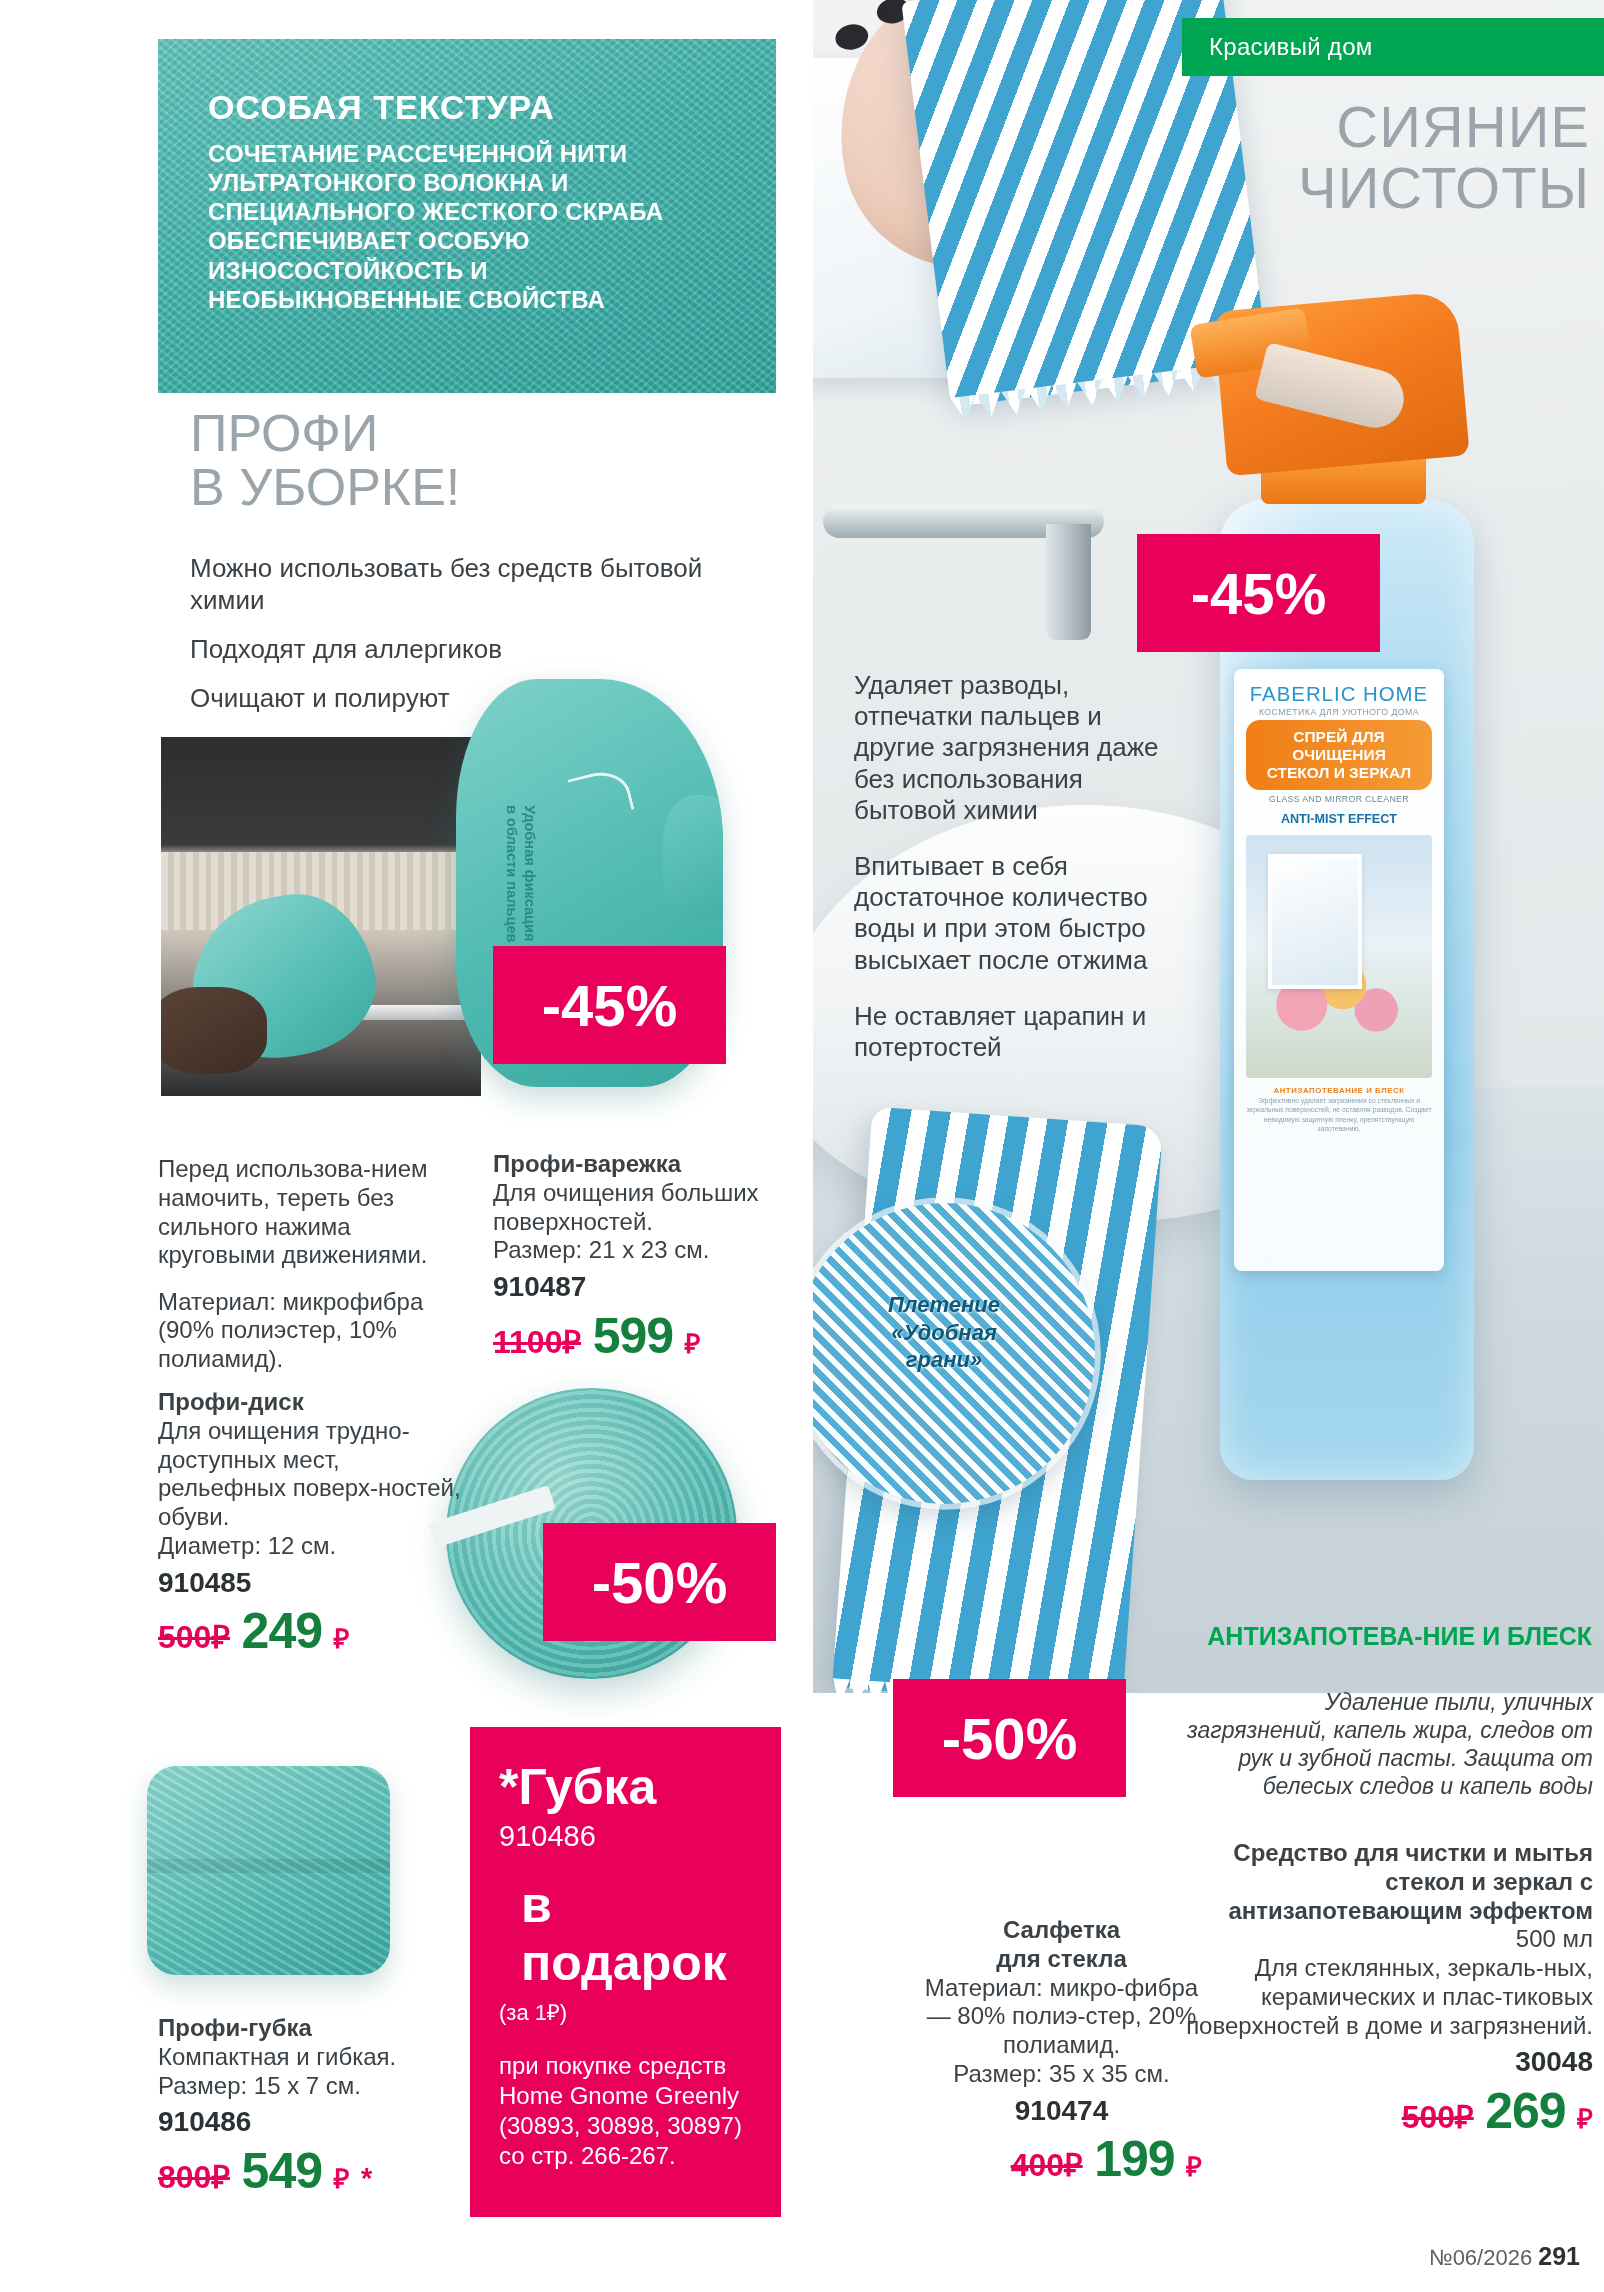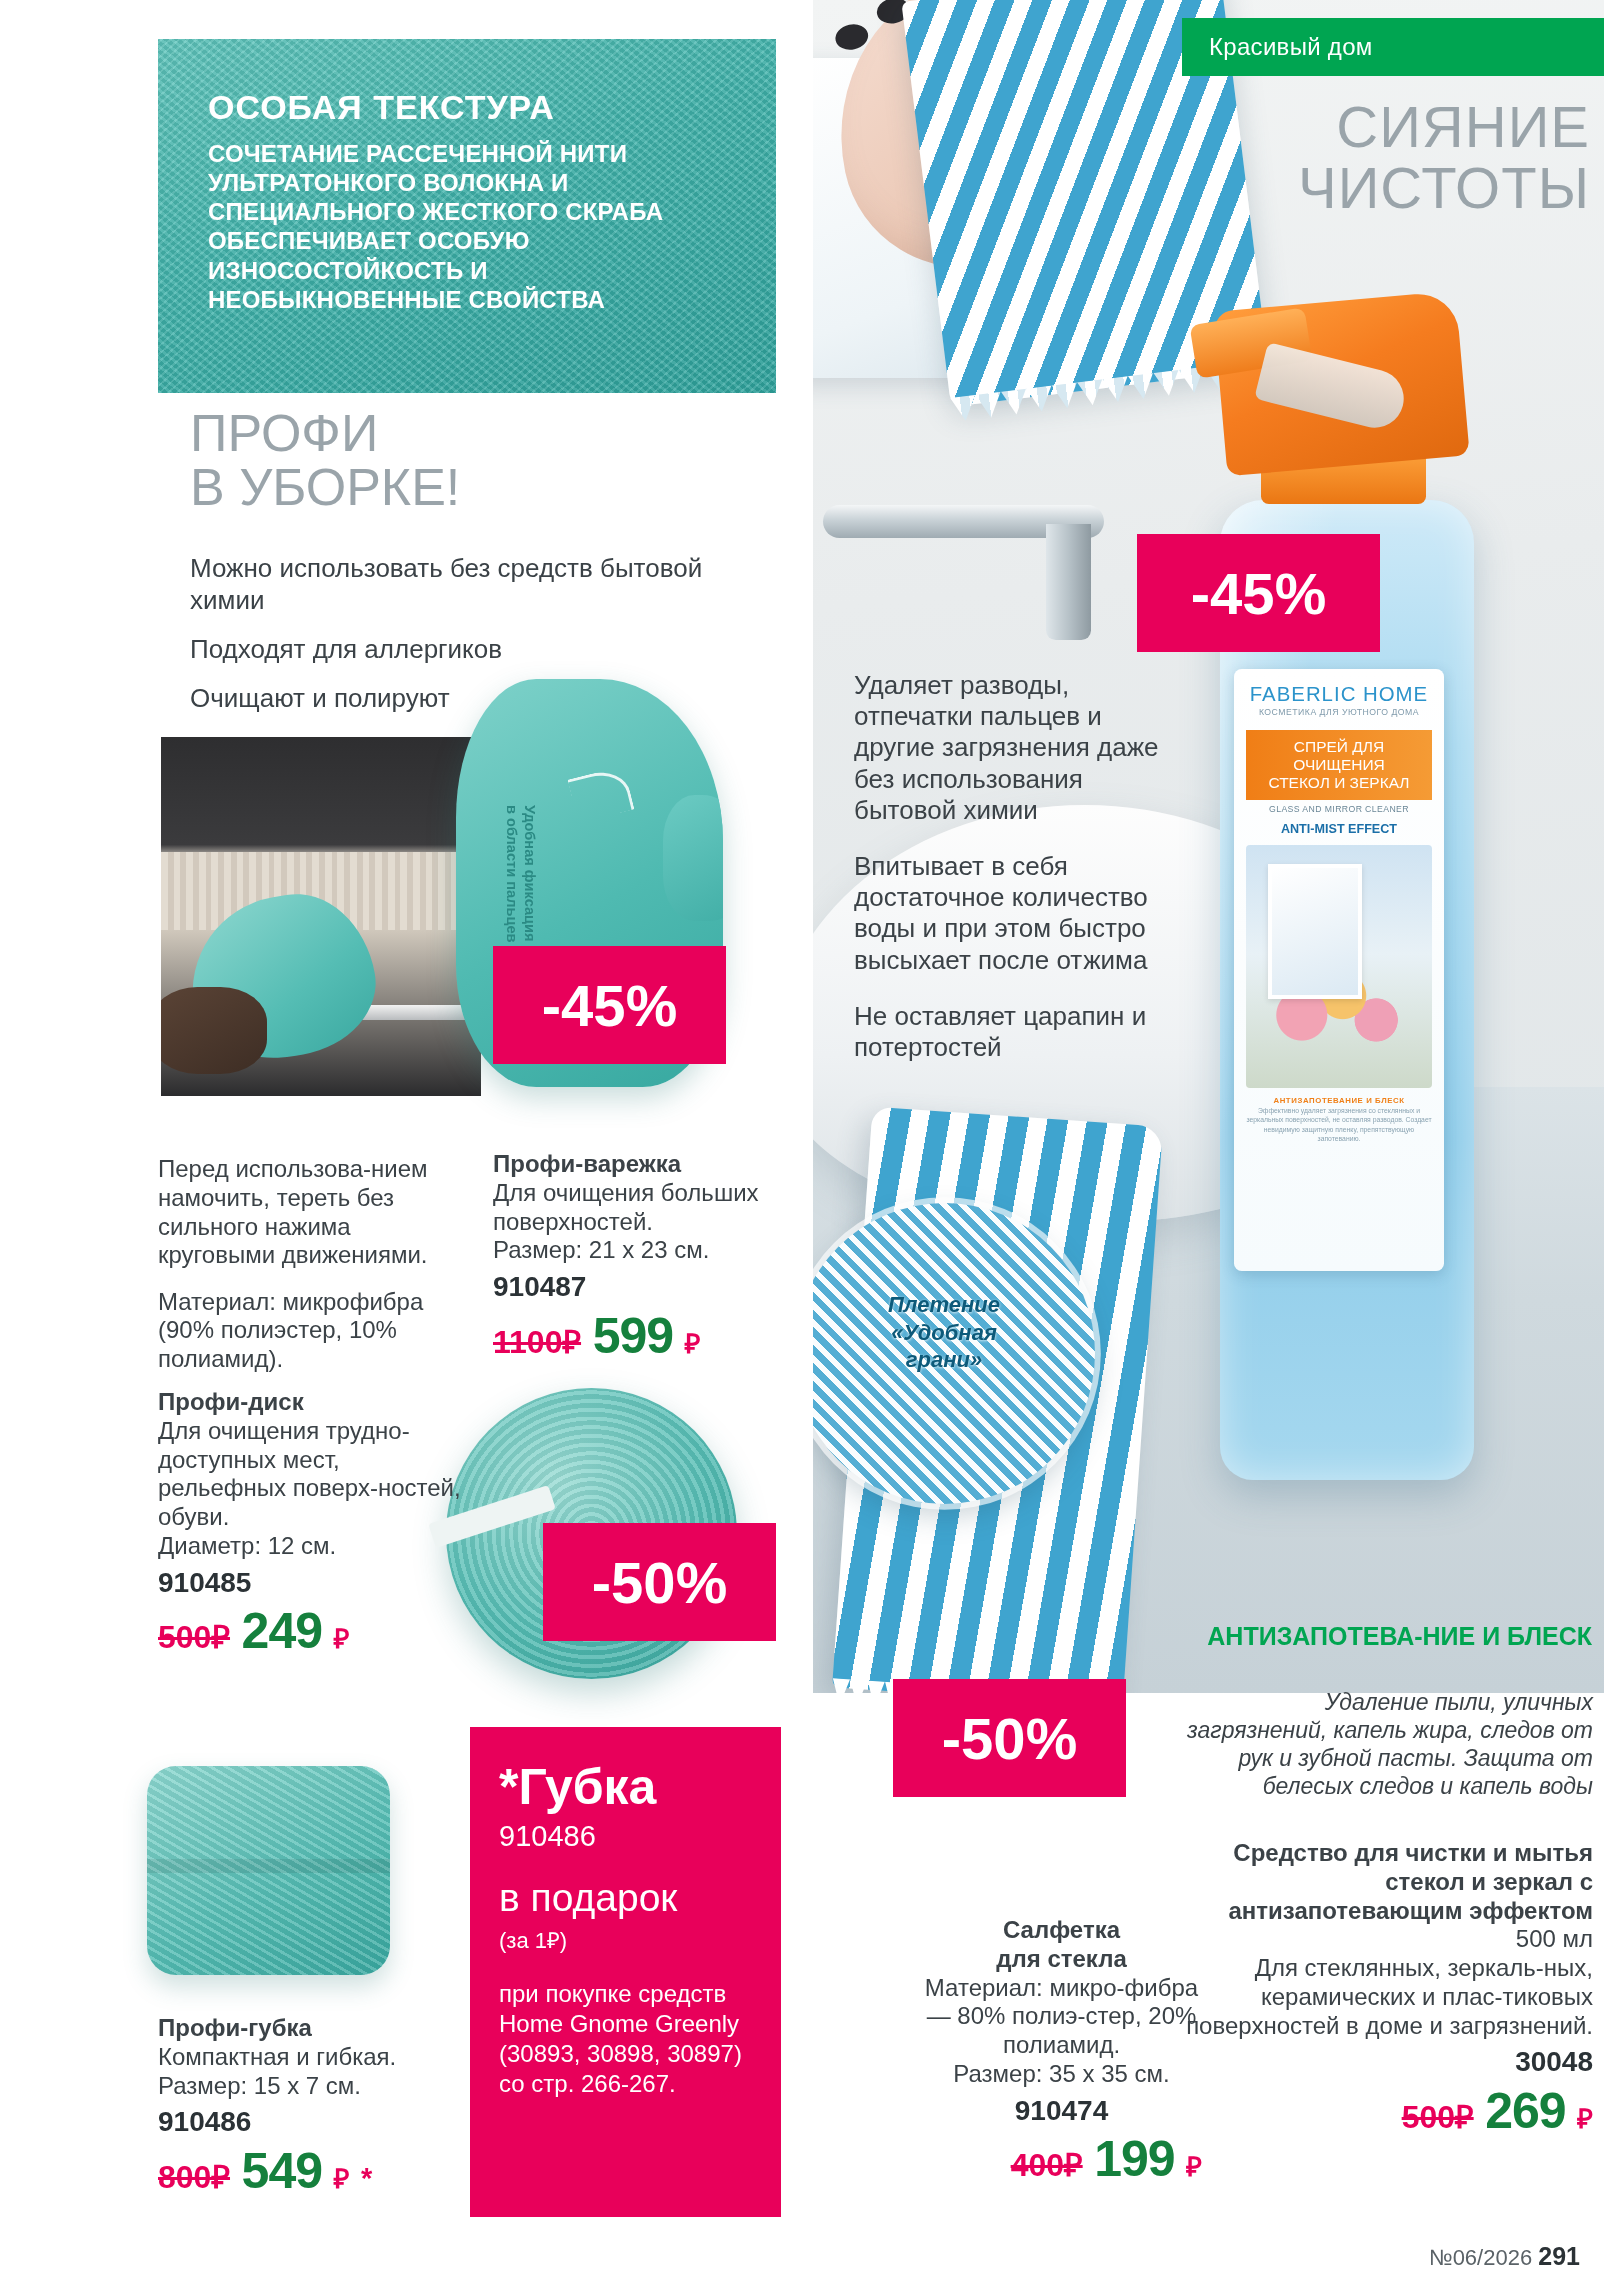--- a/index.html
+++ b/index.html
@@ -158,22 +158,22 @@
     border-radius: 7.8px;
     box-shadow: 0 3.9px 13.6px rgba(40,80,110,.2);
     padding: 13.6px 11.6px;
     text-align: center;
     overflow: hidden;
   }
   .lbl-brand { font-size: 20.4px; letter-spacing: 1px; color: #1b6fa8; font-weight: 700; }
   .lbl-brand span { color: #2b93cb; font-weight: 400; }
   .lbl-sub { font-size: 8.7px; letter-spacing: 0.5px; color: #7f9aab; margin-top: 1.9px; }
   .lbl-bar {
-    margin-top: 13px; background: linear-gradient(90deg,#f07e16,#f59b35);
-    color: #fff; font-size: 15.5px; font-weight: 400; line-height: 1.15; padding: 7.8px 3.9px;
+    margin-top: 3px; background: linear-gradient(90deg,#f07e16,#f59b35);
+    color: #fff; font-size: 15.5px; font-weight: 700; line-height: 1.15; padding: 7.8px 3.9px; border-radius: 14px;
   }
   .lbl-glass { font-size: 8.7px; color: #6b8797; margin-top: 4.9px; letter-spacing: 0.4px;}
   .lbl-anti { margin-top: 7.8px; font-size: 12.6px; font-weight: 700; color: #1b6fa8; }
   .lbl-photo {
     margin-top: 8.7px; height: 243px;
     background:
       radial-gradient(circle at 30% 70%, #f2a3b4 0 25px, transparent 26px),
       radial-gradient(circle at 52% 62%, #f6c36a 0 23px, transparent 24px),
       radial-gradient(circle at 70% 72%, #efa0b6 0 21.3px, transparent 22px),
       linear-gradient(180deg,#cfe3f2 0%, #e8f1f6 45%, #cdd9c9 100%);
@@ -318,21 +318,21 @@
   .badge-disc { left: 543px; top: 1523px; width: 233px; height: 118px; font-size: 58px; }
   .badge-napkin { left: 893px; top: 1679px; width: 233px; height: 118px; font-size: 58px; }
 
   
   .gift-block {
     position: absolute; left: 470px; top: 1727px; width: 311px; height: 490px;
     background: #e8005a; color: #fff; padding: 35px 29px;
   }
   .gift-block .g1 { font-size: 50px; font-weight: 700; line-height: 1; }
   .gift-block .g2 { font-size: 29px; font-weight: 400; margin-top: 7.8px; }
-  .gift-block .g3 { font-size: 39px; font-weight: 400; margin-top: 23px; }
+  .gift-block .g3 { font-size: 50px; font-weight: 700; margin-top: 23px; margin-left: 22px; }
   .gift-block .g4 { font-size: 22px; margin-top: 3.9px; }
   .gift-block .g5 { font-size: 24px; line-height: 1.25; margin-top: 25px; }
 
   
   .txt { position: absolute; color: #3b4247; }
   .txt .t-title { font-weight: 700; font-size: 24px; line-height: 1.2; }
   .txt p { font-size: 24px; line-height: 1.2; }
   .code { font-size: 28px; font-weight: 700; color: #2b3236; margin-top: 5.8px; }
 
   .price-row { display: flex; align-items: baseline; gap: 11.6px; margin-top: 3.9px; }

